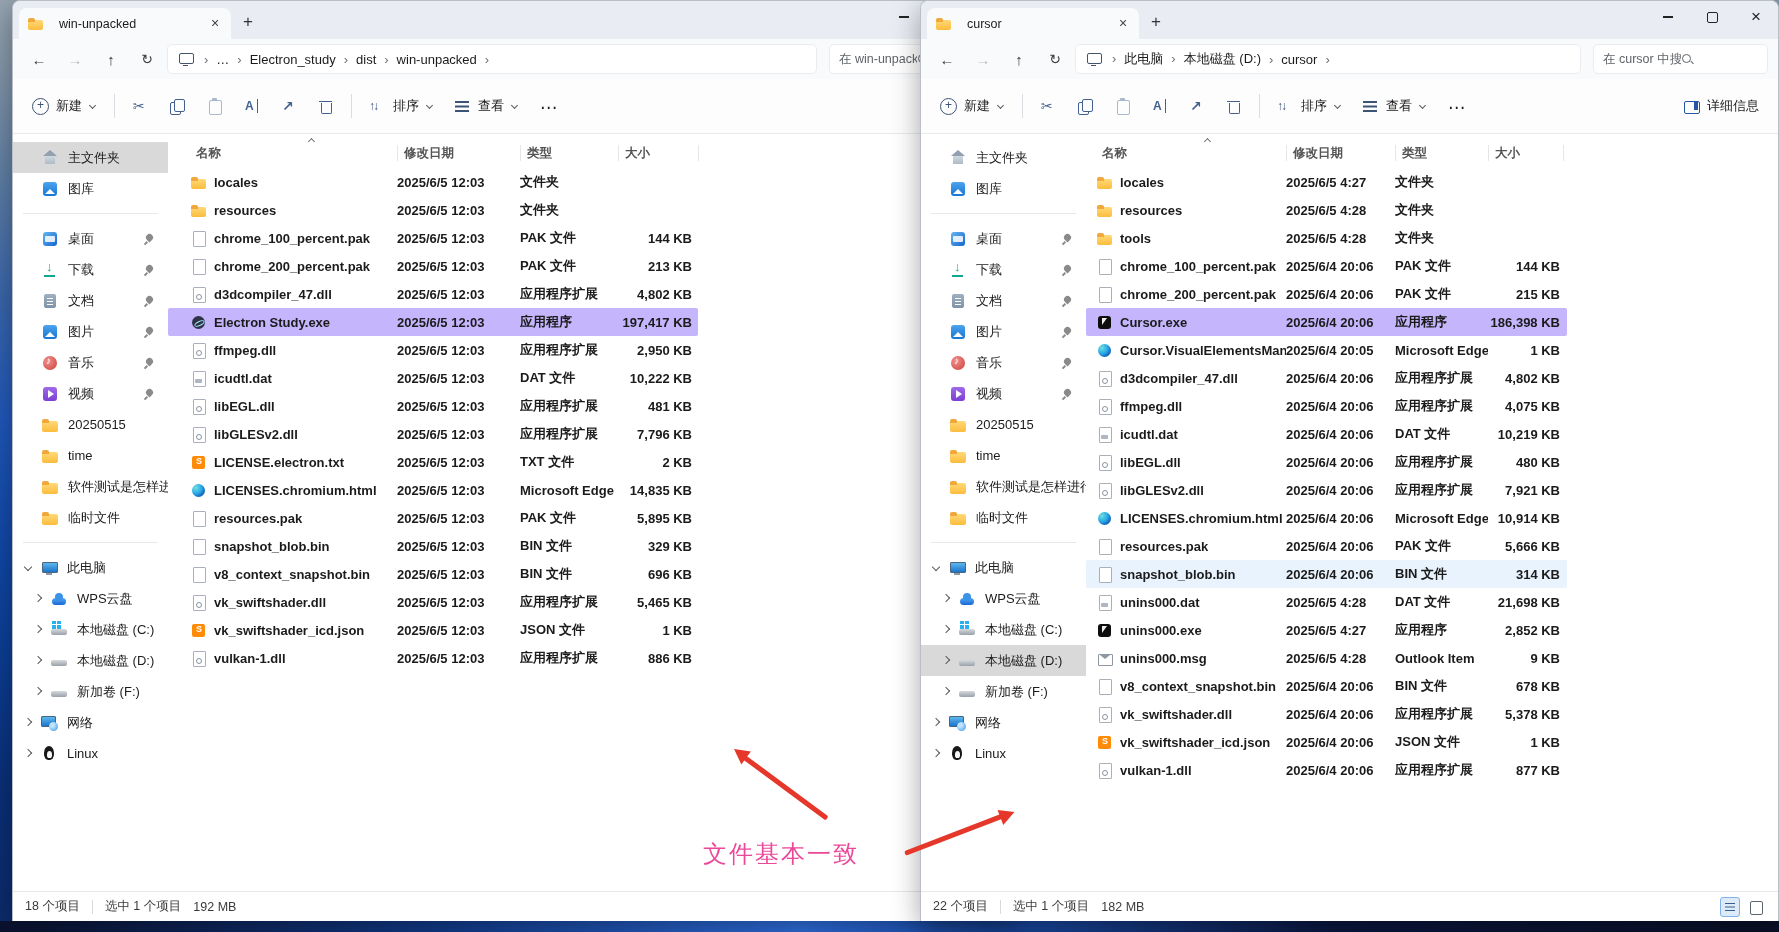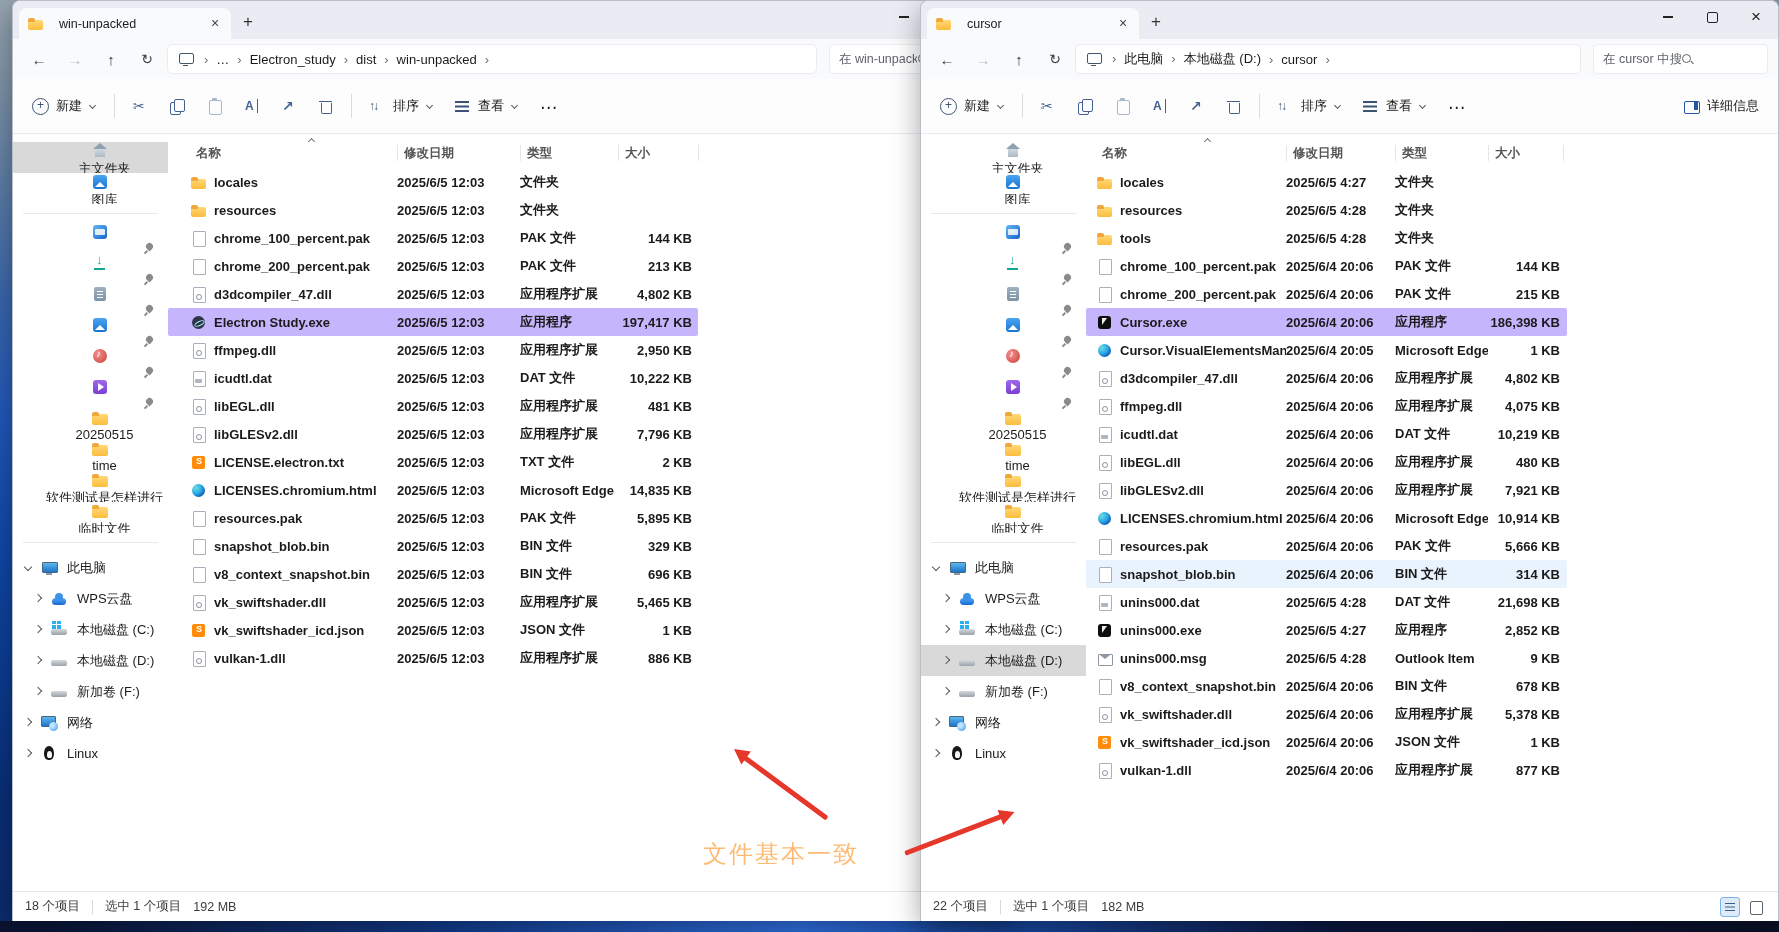--- a/index.html
+++ b/index.html
@@ -104,21 +104,21 @@
 .ic-details::after{content:"";position:absolute;right:2px;top:4.5px;width:4px;height:8px;background:#2456a8;}
 
 
 .main{flex:1;display:flex;background:#fff;overflow:hidden;}
 .sidebar{flex:none;padding-top:8px;overflow:hidden;position:relative;}
 .win-left .sidebar{width:155px;}
 .win-right .sidebar{width:165px;}
 .sdiv{height:1px;background:#e6e8ea;margin:9px 10px;}
 .srow{height:31px;display:flex;align-items:center;font-size:13px;color:#1b1b1b;white-space:nowrap;}
 .srow.sel{background:#d9d9d9;}
-.srow.plain{padding-left:28px;flex-direction:column;}
+.srow.plain{padding-left:28px;}
 .srow.lv0{padding-left:8px;}
 .srow.lv1{padding-left:18px;}
 .slabel{overflow:hidden;}
 .chev{width:15px;height:15px;position:relative;flex:none;margin-right:4px;}
 .chev::before{content:"";position:absolute;left:4px;top:4px;width:5px;height:5px;border-right:1.3px solid #5a5a5a;border-bottom:1.3px solid #5a5a5a;}
 .chev.col::before{transform:rotate(-45deg);}
 .chev.exp::before{transform:rotate(45deg);}
 .pin{display:none;margin-left:auto;margin-right:13px;width:12px;height:12px;position:relative;flex:none;}
 .pin.pinned{display:block;}
 .pin.pinned::before{content:"";position:absolute;left:3px;top:1px;width:7px;height:7px;background:#8a8a8a;border-radius:50% 50% 50% 0;transform:rotate(-45deg);}
@@ -212,21 +212,21 @@
 .statusbar{height:30px;border-top:1px solid #e7e7e7;display:flex;align-items:center;padding:0 12px;font-size:12.5px;color:#3a3a3a;gap:12px;flex:none;background:#fff;}
 .sbdiv{width:1px;height:14px;background:#d9d9d9;}
 .viewbtns{margin-left:auto;display:flex;gap:6px;align-items:center;}
 .vb{width:20px;height:20px;position:relative;border-radius:3px;}
 .vb1{border:1px solid #7fb2e8;background:#ddebf8;}
 .vb1::before{content:"";position:absolute;left:4px;top:5px;width:10px;height:1.6px;background:#3a5e8c;box-shadow:0 3.5px 0 #3a5e8c,0 7px 0 #3a5e8c;}
 .vb2::before{content:"";position:absolute;left:4px;top:4px;width:11px;height:12px;border:1.3px solid #5b6470;border-radius:2px;}
 
 
 .annotation{position:absolute;inset:0;z-index:6;pointer-events:none;}
-.ann-text{position:absolute;left:703px;top:838px;font-size:24px;letter-spacing:2px;color:#fdba74;}
+.ann-text{position:absolute;left:703px;top:838px;font-size:24px;letter-spacing:2px;color:#ec4899;}
 .arrow{position:absolute;height:5px;background:#e5372a;border-radius:2px;transform-origin:0 50%;}
 .arrow::after{content:"";position:absolute;right:-13px;top:50%;transform:translateY(-50%);
  border-left:15px solid #e5372a;border-top:8px solid transparent;border-bottom:8px solid transparent;}
 .arrow1{left:827px;top:816px;width:103px;transform:rotate(-143.5deg);}
 .arrow2{left:905px;top:851px;width:104px;transform:rotate(-21deg);}
 </style>
 </head>
 <body>
 
 <div id="stage">

